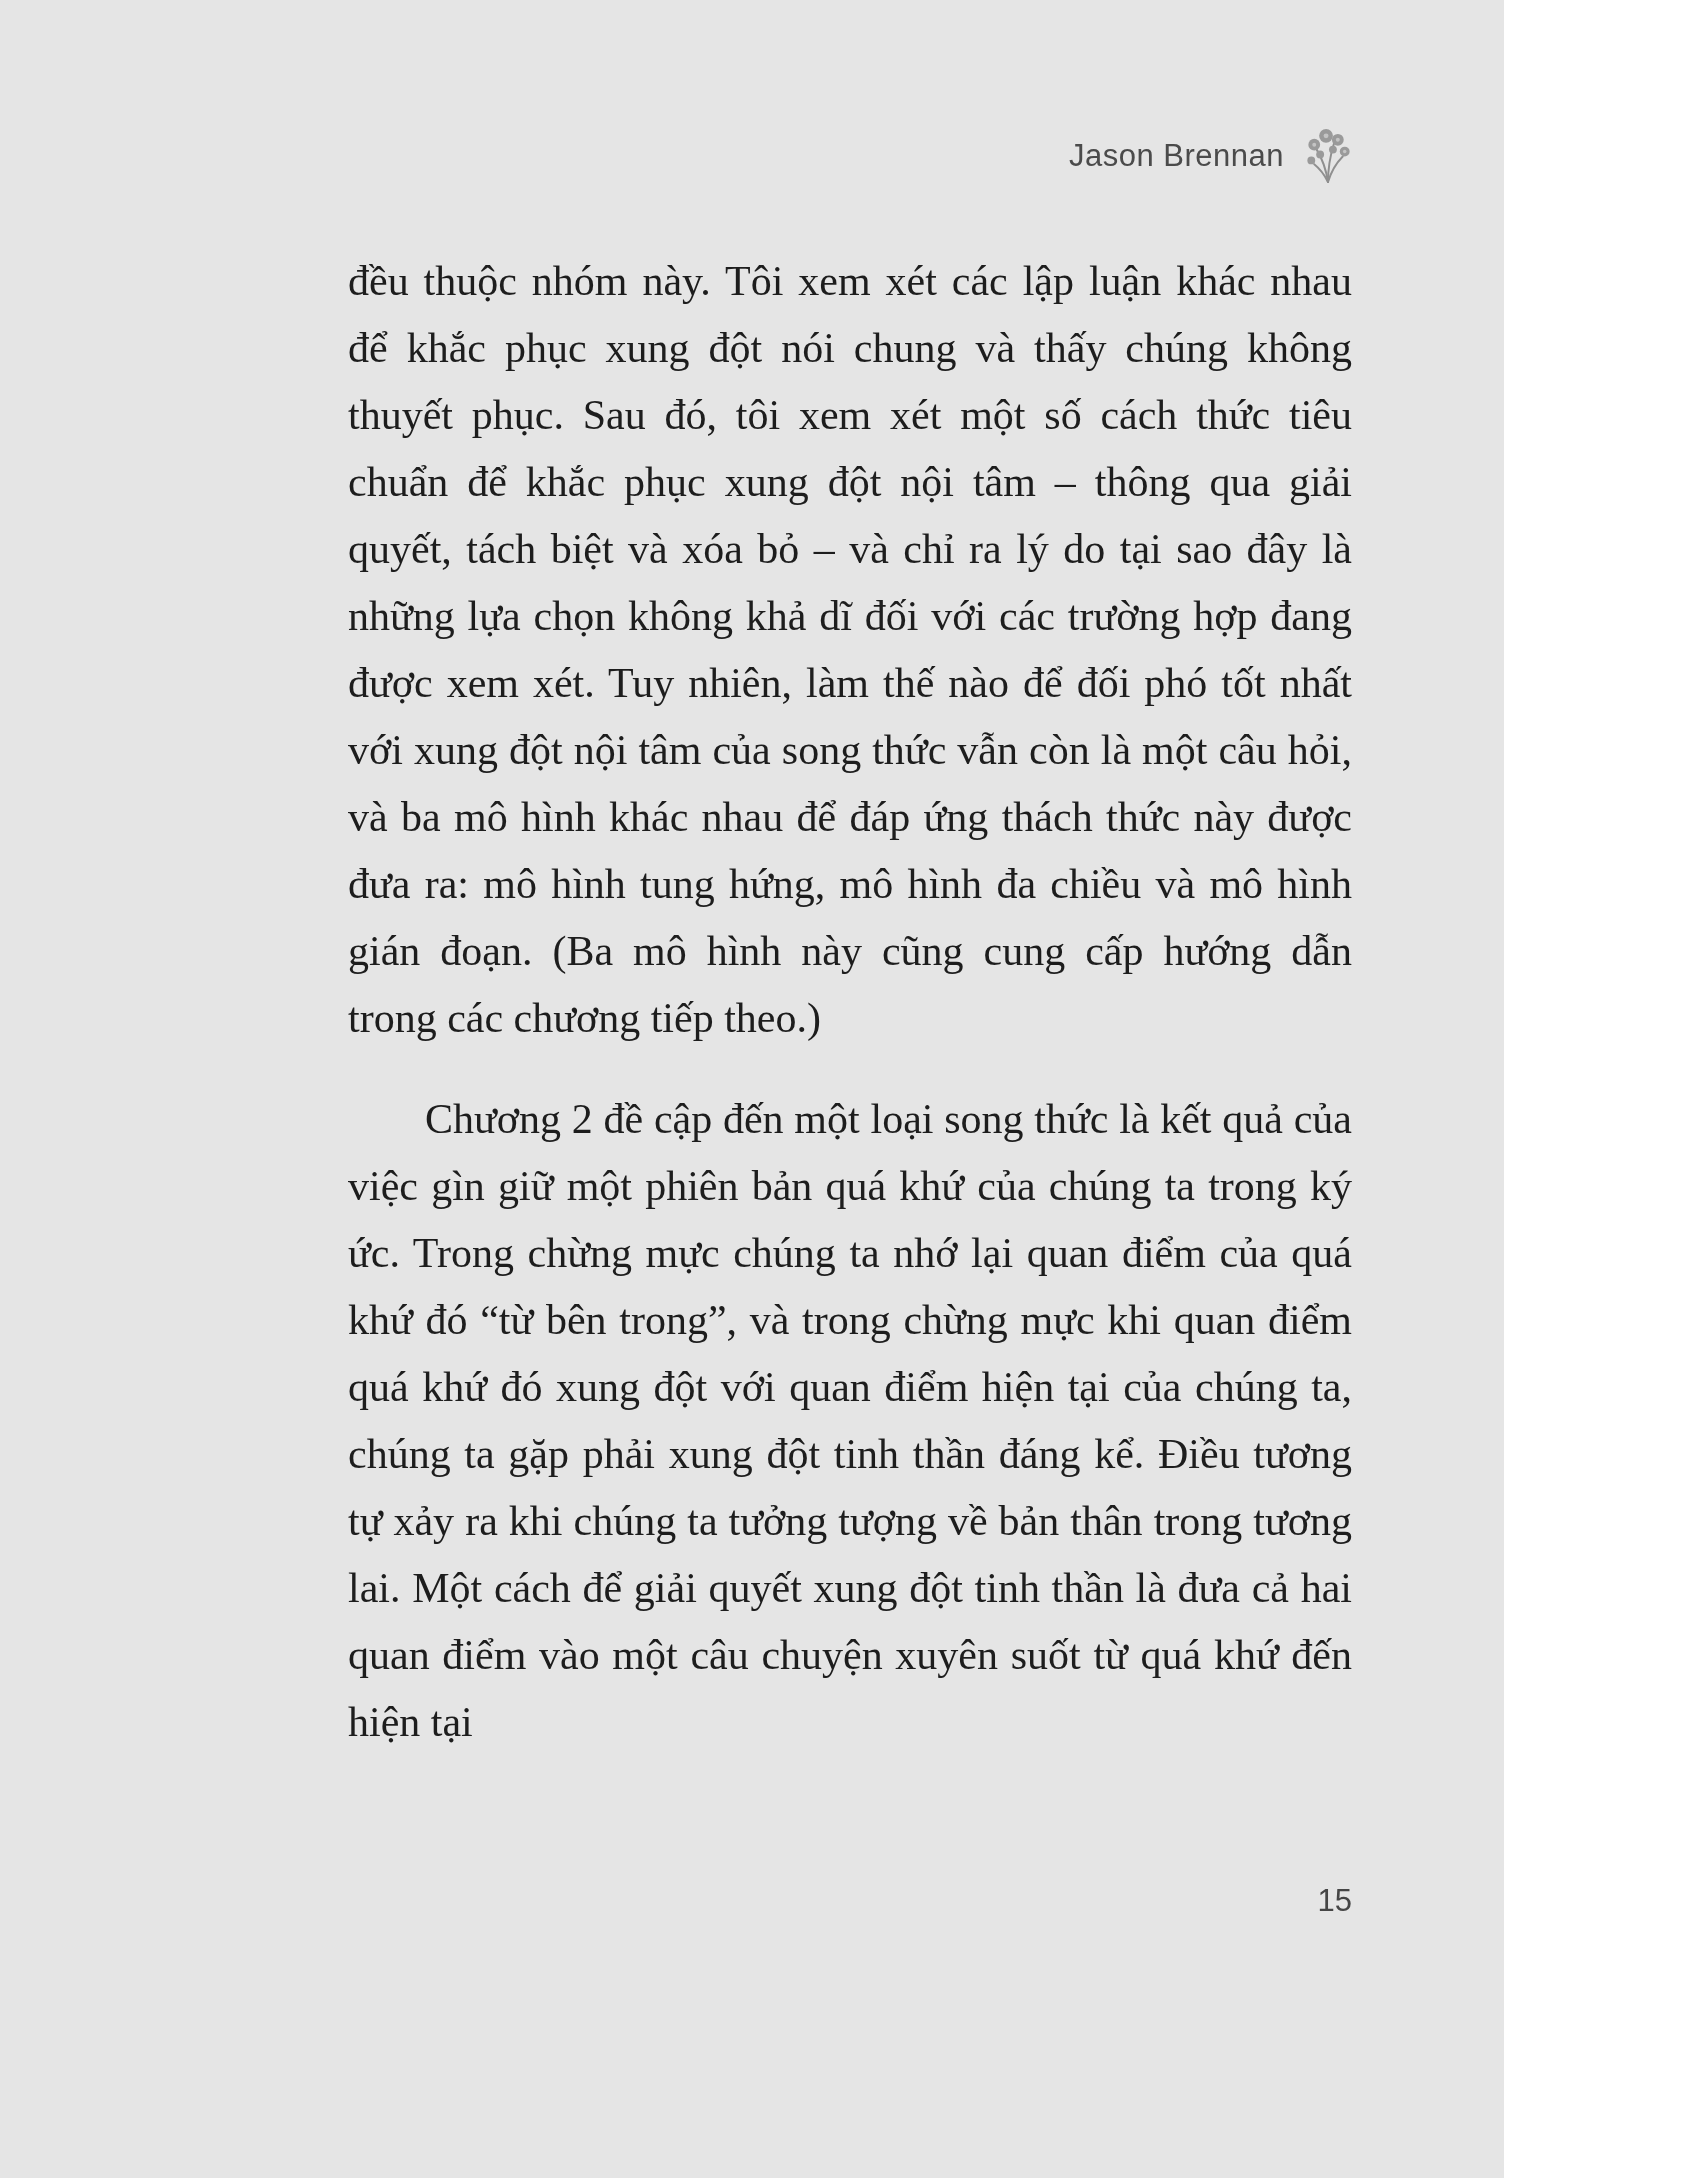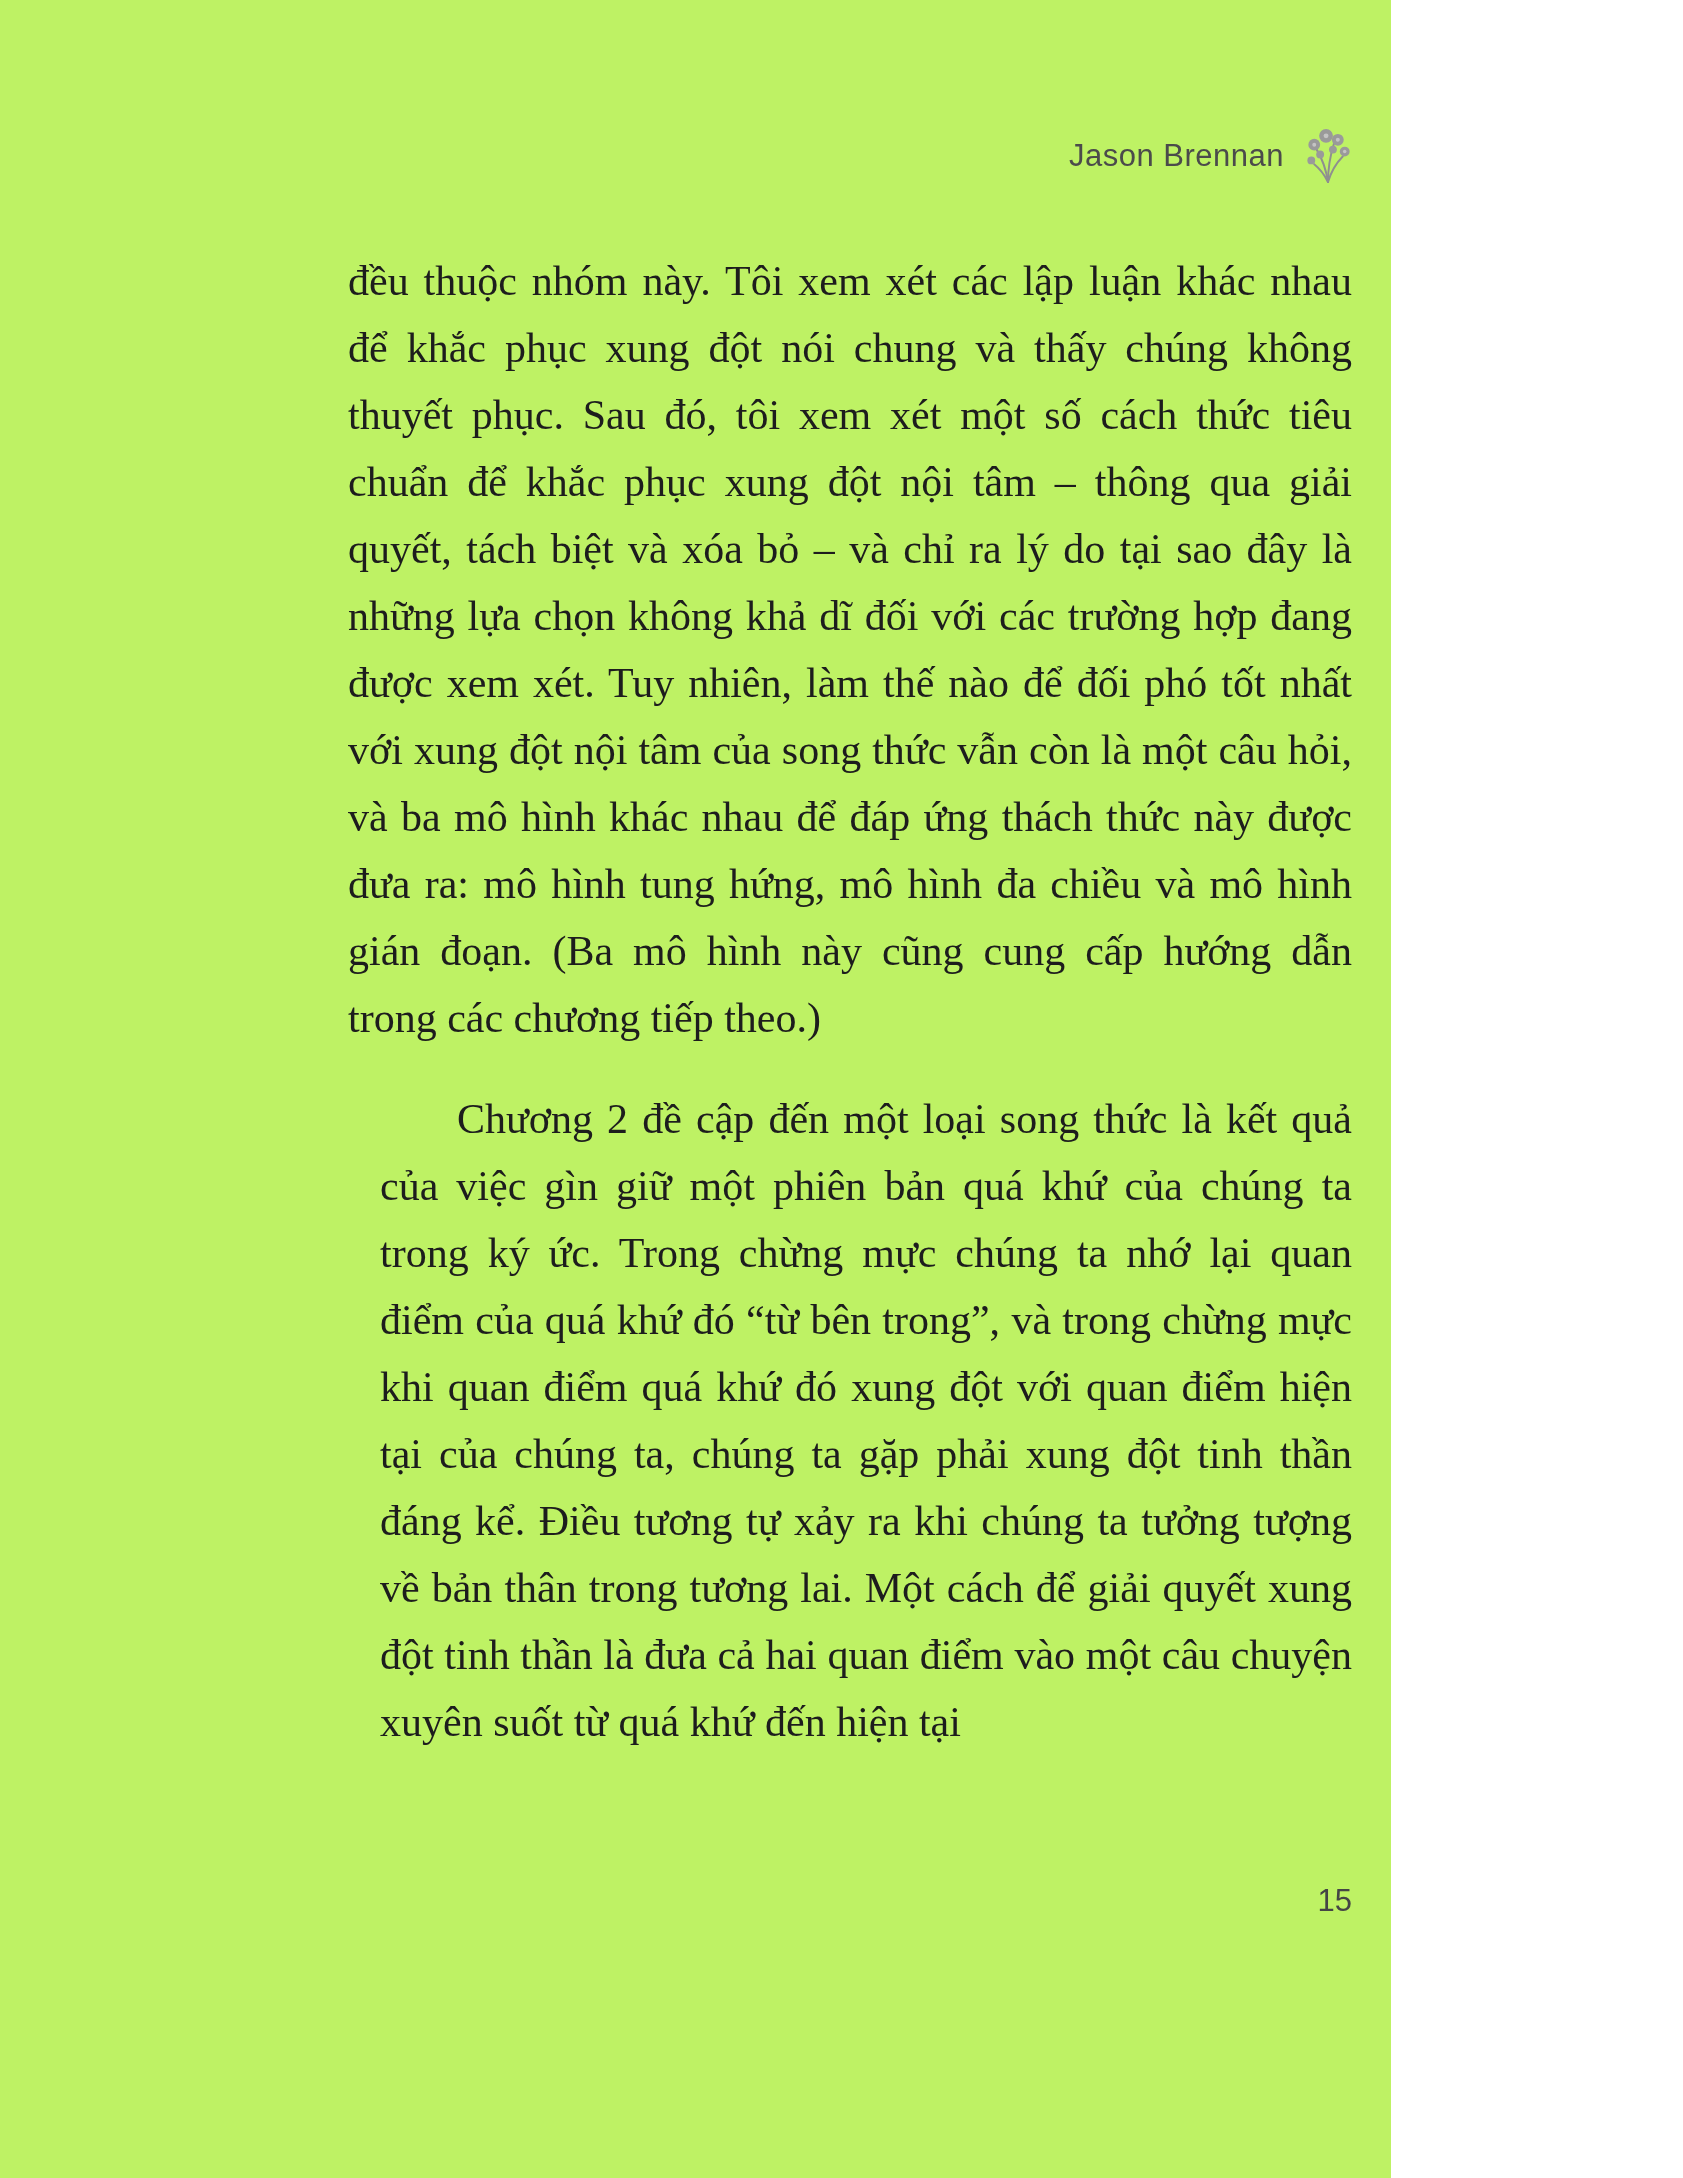--- a/index.html
+++ b/index.html
@@ -2,23 +2,23 @@
 <html><head>
 <meta charset="utf-8">
 <style>
   html, body {
     margin: 0;
     padding: 0;
     background: #ffffff;
   }
   .page {
     position: relative;
-    width: 1391px;
+    width: 1504px;
     height: 2178px;
-    background: #bef264;
+    background: #e5e5e5;
     overflow: hidden;
     font-family: "Liberation Serif", serif;
     color: #1d1d1d;
   }
   .header {
     position: absolute;
     top: 127px;
     left: 348px;
     width: 1004px;
     display: flex;
@@ -47,21 +47,20 @@
     font-size: 42px;
     line-height: 67px;
     text-align: justify;
     color: #1d1d1d;
   }
   .para {
     margin: 0;
   }
   .para + .para {
     margin-top: 34px;
-    margin-left: 32px;
   }
   .para.indent {
     text-indent: 77px;
   }
   .footer {
     position: absolute;
     top: 1883px;
     left: 348px;
     width: 1004px;
     text-align: right;

